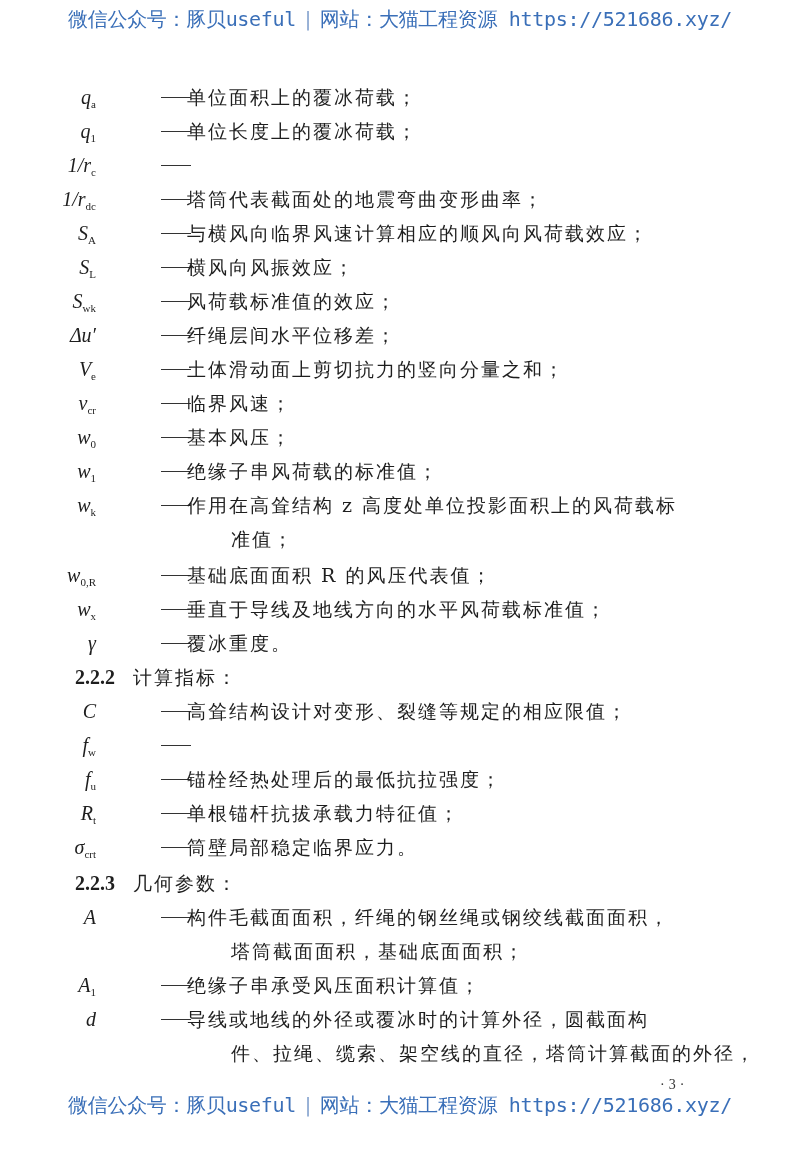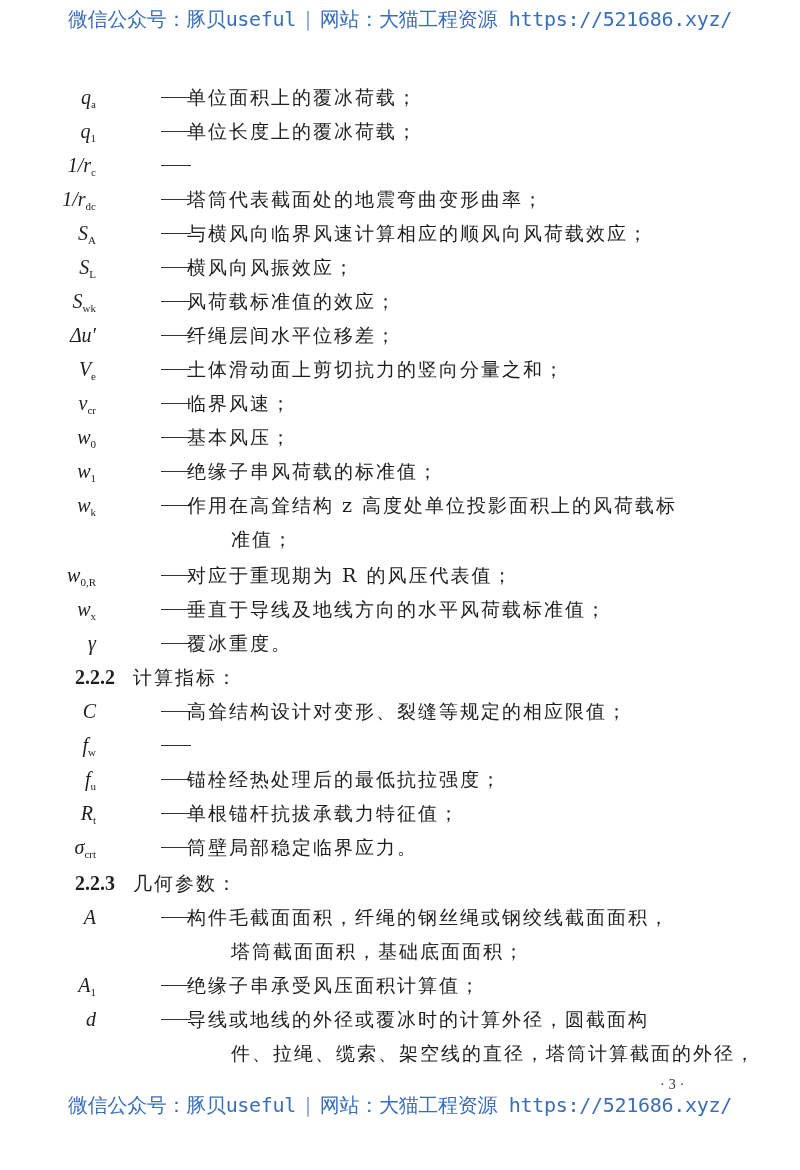--- a/index.html
+++ b/index.html
@@ -97,21 +97,21 @@
     <span class="sym"><span>w</span><sub>k</sub></span>
     <span class="dash"></span>
     <span class="desc">作用在高耸结构 z 高度处单位投影面积上的风荷载标</span>
   </div>
   <div class="row" style="top:522px">
     <span class="cont">准值；</span>
   </div>
   <div class="row" style="top:558px">
     <span class="sym"><span>w</span><sub>0,R</sub></span>
     <span class="dash"></span>
-    <span class="desc">对应于重现期为 R 的风压代表值；</span>
+    <span class="desc">基础底面面积 R 的风压代表值；</span>
   </div>
   <div class="row" style="top:592px">
     <span class="sym"><span>w</span><sub>x</sub></span>
     <span class="dash"></span>
     <span class="desc">垂直于导线及地线方向的水平风荷载标准值；</span>
   </div>
   <div class="row" style="top:626px">
     <span class="sym"><span>γ</span><sub></sub></span>
     <span class="dash"></span>
     <span class="desc">覆冰重度。</span>

